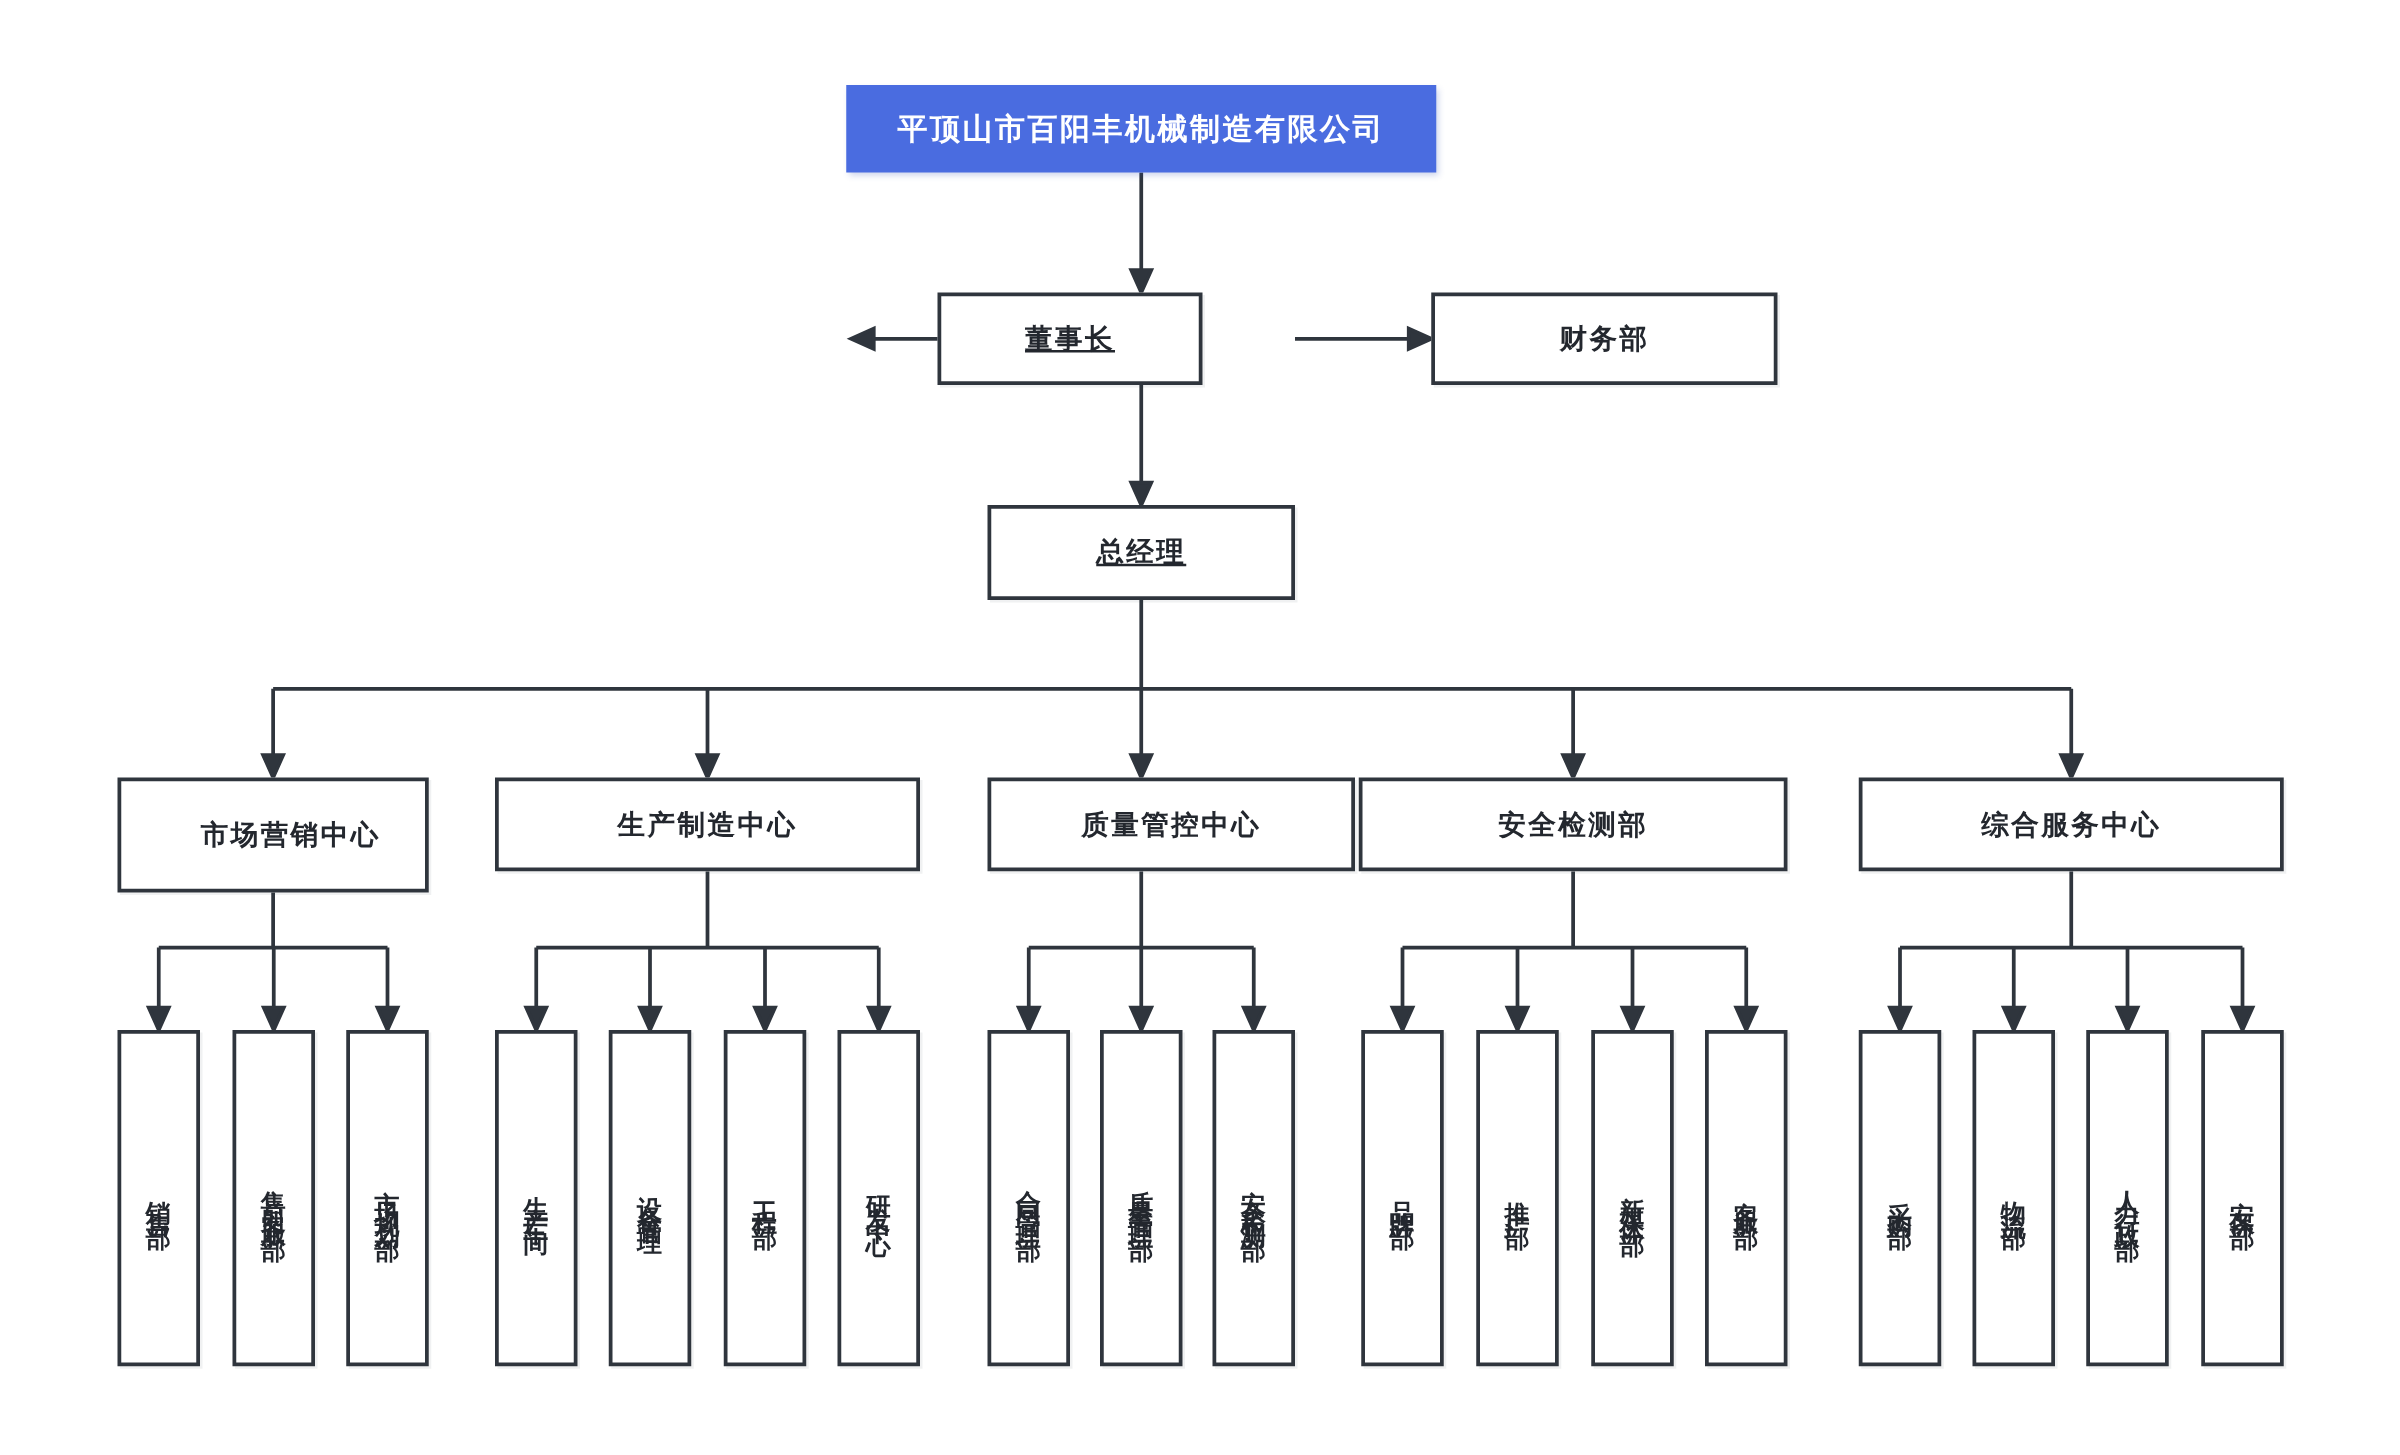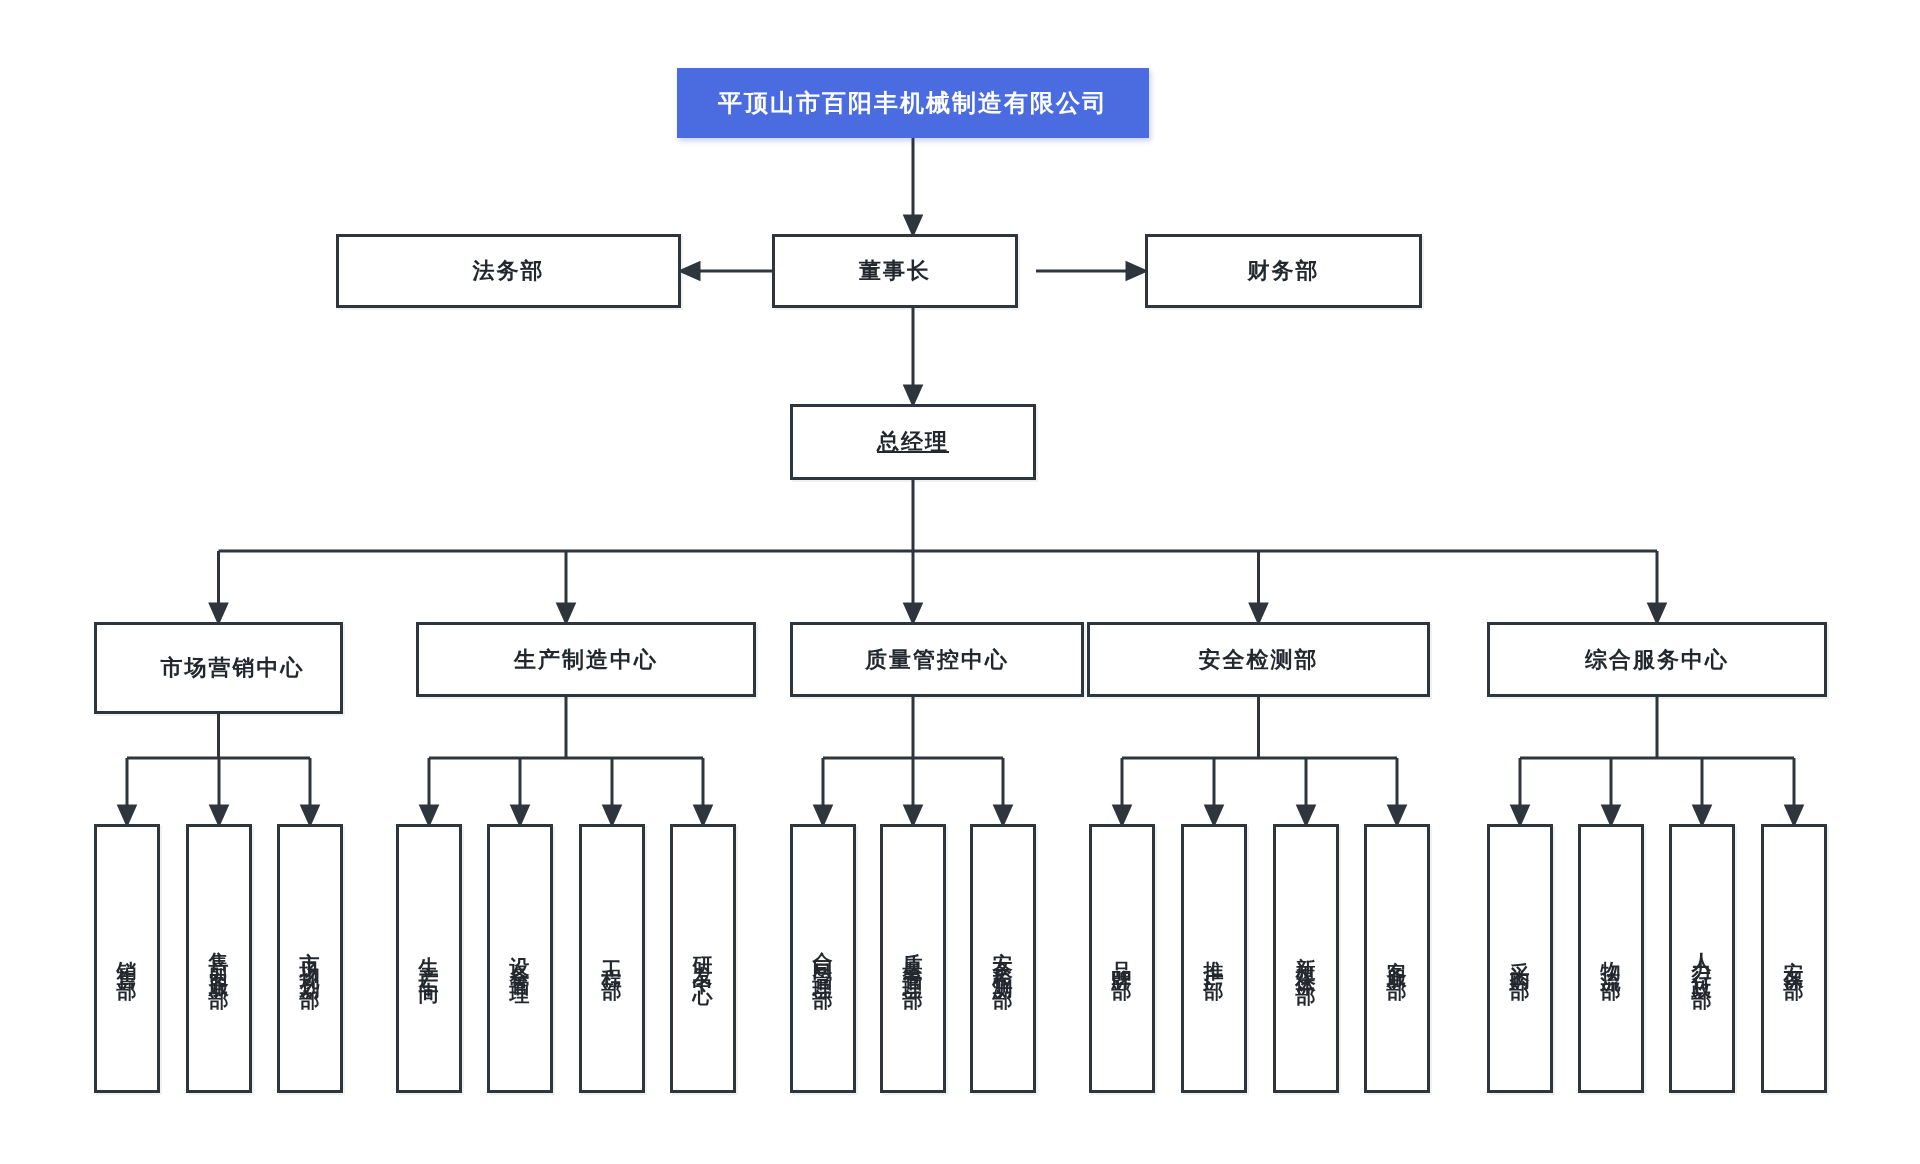--- a/index.html
+++ b/index.html
@@ -112,25 +112,22 @@
           <polygon points="1694,806 1710,806 1702,824"></polygon>
           <line x1="1794" y1="758" x2="1794" y2="810"></line>
           <polygon points="1786,806 1802,806 1794,824"></polygon>
         </g>
       </svg></div>
 
   <div class="node root" style="left:677px;top:68px;width:472px;height:70px;">
     <span>平顶山市百阳丰机械制造有限公司</span>
   </div>
 
-  <div class="node" style="left:336px;top:234px;width:345px;height:74px;">
-    <span>法务部</span>
-  </div>
-
-  <div class="node" style="left:772px;top:234px;width:246px;height:74px;">
+
+  <div class="node" style="left:750px;top:234px;width:212px;height:74px;text-decoration:underline;">
     <span>董事长</span>
   </div>
 
   <div class="node" style="left:1145px;top:234px;width:277px;height:74px;">
     <span>财务部</span>
   </div>
 
   <div class="node" style="left:790px;top:404px;width:246px;height:76px;text-decoration:underline;">
     <span>总经理</span>
   </div>
@@ -140,21 +137,21 @@
     </div>
     <div class="node leaf" style="left: 94px; top: 824px; width: 66px; height: 269px;">
       <span>销售部</span>
     </div>
     <div class="node leaf" style="left: 186px; top: 824px; width: 66px; height: 269px;">
       <span>售前客服部</span>
     </div>
     <div class="node leaf" style="left: 277px; top: 824px; width: 66px; height: 269px;">
       <span>市场规划部</span>
     </div>
-    <div class="node" style="left: 396px; top: 622px; width: 340px; height: 75px; margin-left: 20px;">
+    <div class="node" style="left: 396px; top: 622px; width: 340px; height: 75px;">
       <span>生产制造中心</span>
     </div>
     <div class="node leaf" style="left: 396px; top: 824px; width: 66px; height: 269px;">
       <span>生产车间</span>
     </div>
     <div class="node leaf" style="left: 487px; top: 824px; width: 66px; height: 269px;">
       <span>设备管理</span>
     </div>
     <div class="node leaf" style="left: 579px; top: 824px; width: 66px; height: 269px;">
       <span>工程部</span>

